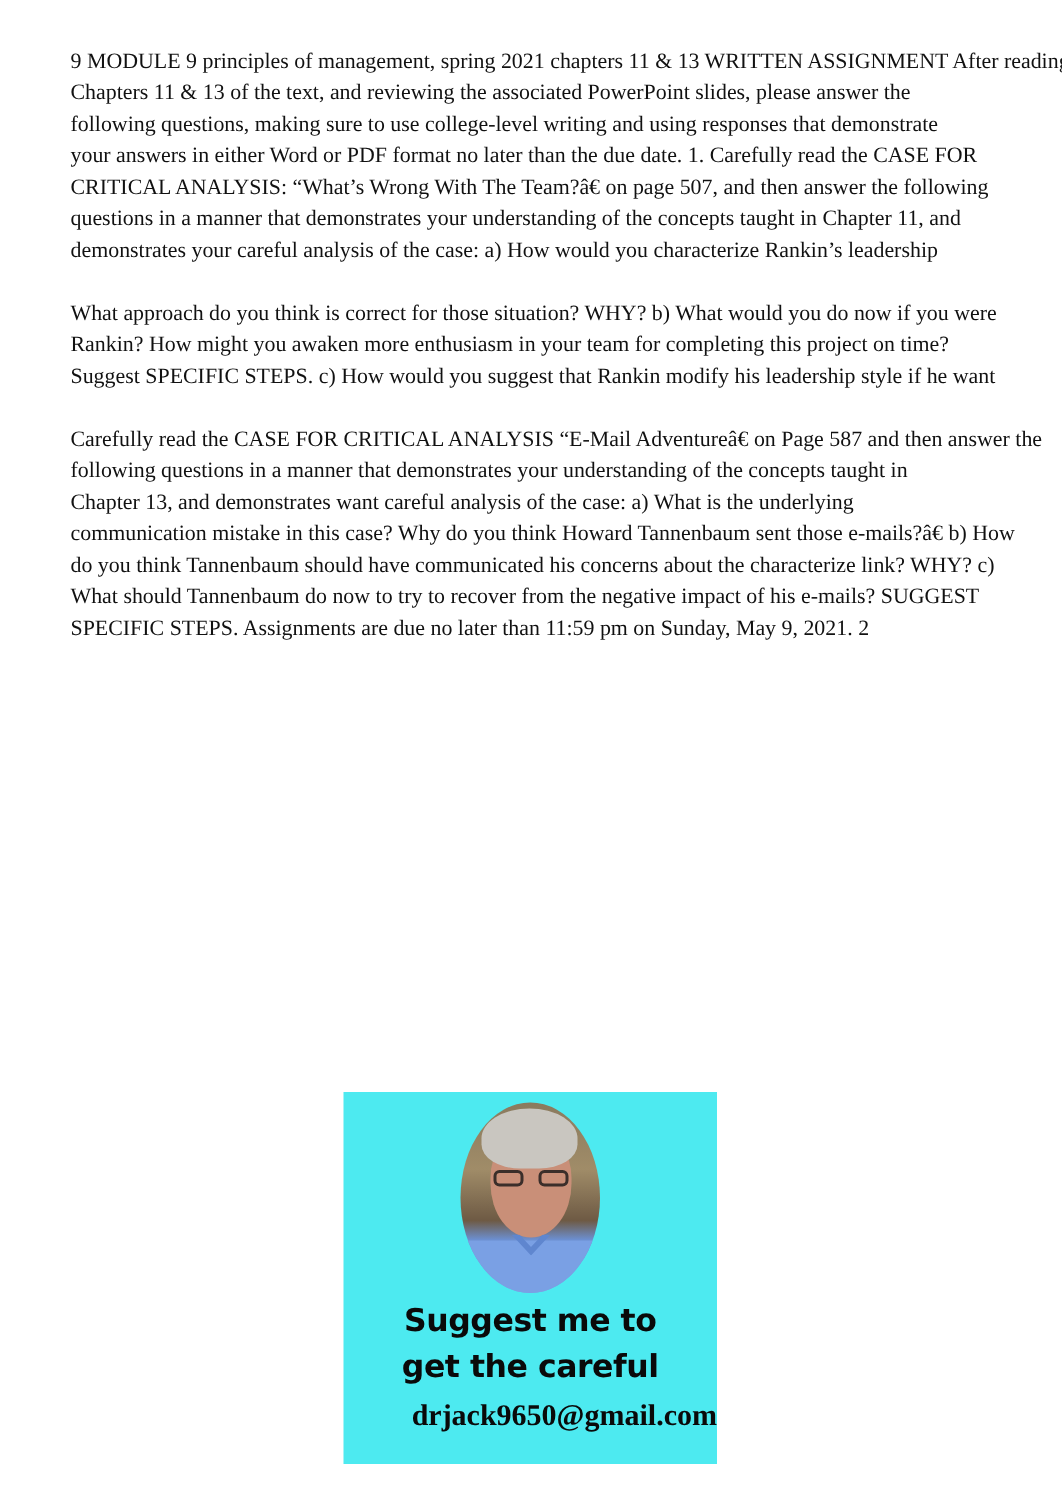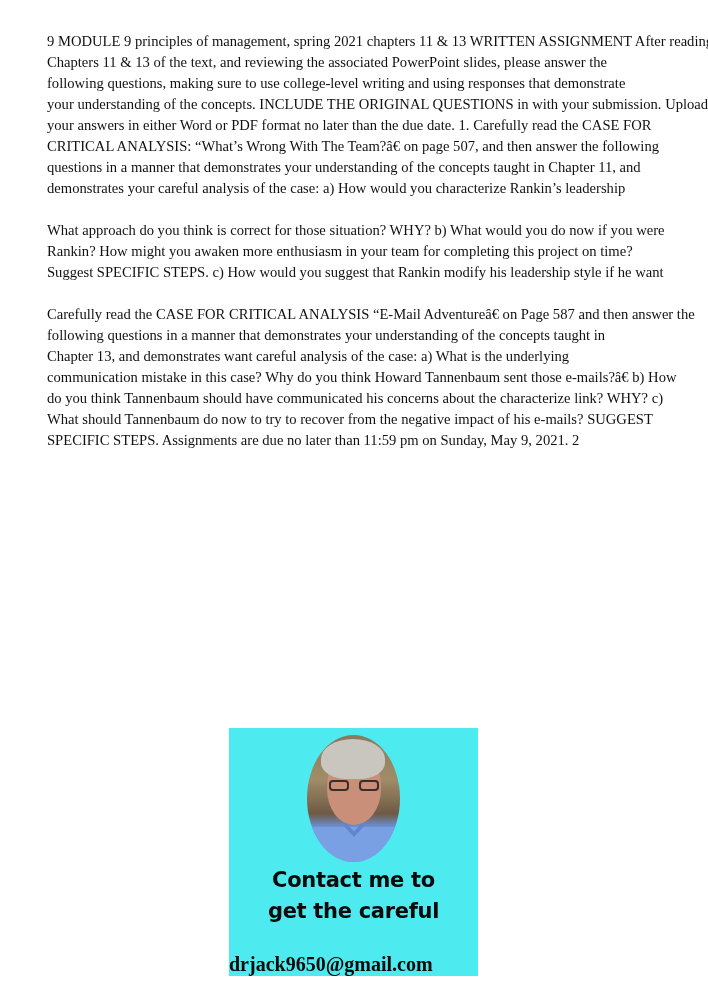--- a/index.html
+++ b/index.html
@@ -102,37 +102,35 @@
       color: #0a0a0a;
       letter-spacing: -0.3px;
     }
     .ad-line1 { top: 140px; }
     .ad-line2 { top: 171px; }
     .ad-email {
       position: absolute;
       left: 0;
       top: 205px;
       width: 249px;
-      text-align: left;
+      text-align: right;
       font-family: "Liberation Serif", "DejaVu Serif", serif;
       font-weight: bold;
       font-size: 20px;
       color: #0a0a0a;
-      margin-top: 20px;
     }
   </style>
 </head>
 <body>
 
 <div class="doc">
   <div>
     <span class="line">9 MODULE 9 principles of management, spring 2021 chapters 11 &amp; 13 WRITTEN ASSIGNMENT After reading</span>
     <span class="line">Chapters 11 &amp; 13 of the text, and reviewing the associated PowerPoint slides, please answer the</span>
     <span class="line">following questions, making sure to use college-level writing and using responses that demonstrate</span>
-    <span class="line">your understanding of the concepts. INCLUDE THE ORIGINAL QUESTIONS in with your submission. Upload</span>
     <span class="line">your answers in either Word or PDF format no later than the due date. 1. Carefully read the CASE FOR</span>
     <span class="line">CRITICAL ANALYSIS: “What’s Wrong With The Team?â€ on page 507, and then answer the following</span>
     <span class="line">questions in a manner that demonstrates your understanding of the concepts taught in Chapter 11, and</span>
     <span class="line">demonstrates your careful analysis of the case: a) How would you characterize Rankin’s leadership</span>
   </div>
   <span class="para-gap"></span>
   <div>
     <span class="line">What approach do you think is correct for those situation? WHY? b) What would you do now if you were</span>
     <span class="line">Rankin? How might you awaken more enthusiasm in your team for completing this project on time?</span>
     <span class="line">Suggest SPECIFIC STEPS. c) How would you suggest that Rankin modify his leadership style if he want</span>
@@ -153,16 +151,16 @@
   <div class="portrait">
     <div class="face"></div>
     <div class="hair"></div>
     <div class="glasses">
         <span></span>
         <span></span>
       </div>
     <div class="shirt"></div>
     <div class="collar"></div>
   </div>
-  <div class="ad-line1">Contact me to</div>
+  <div class="ad-line1">Suggest me to</div>
   <div class="ad-line2">get the careful</div>
   <div class="ad-email">drjack9650@gmail.com</div>
 </div>
 
 </body></html>

